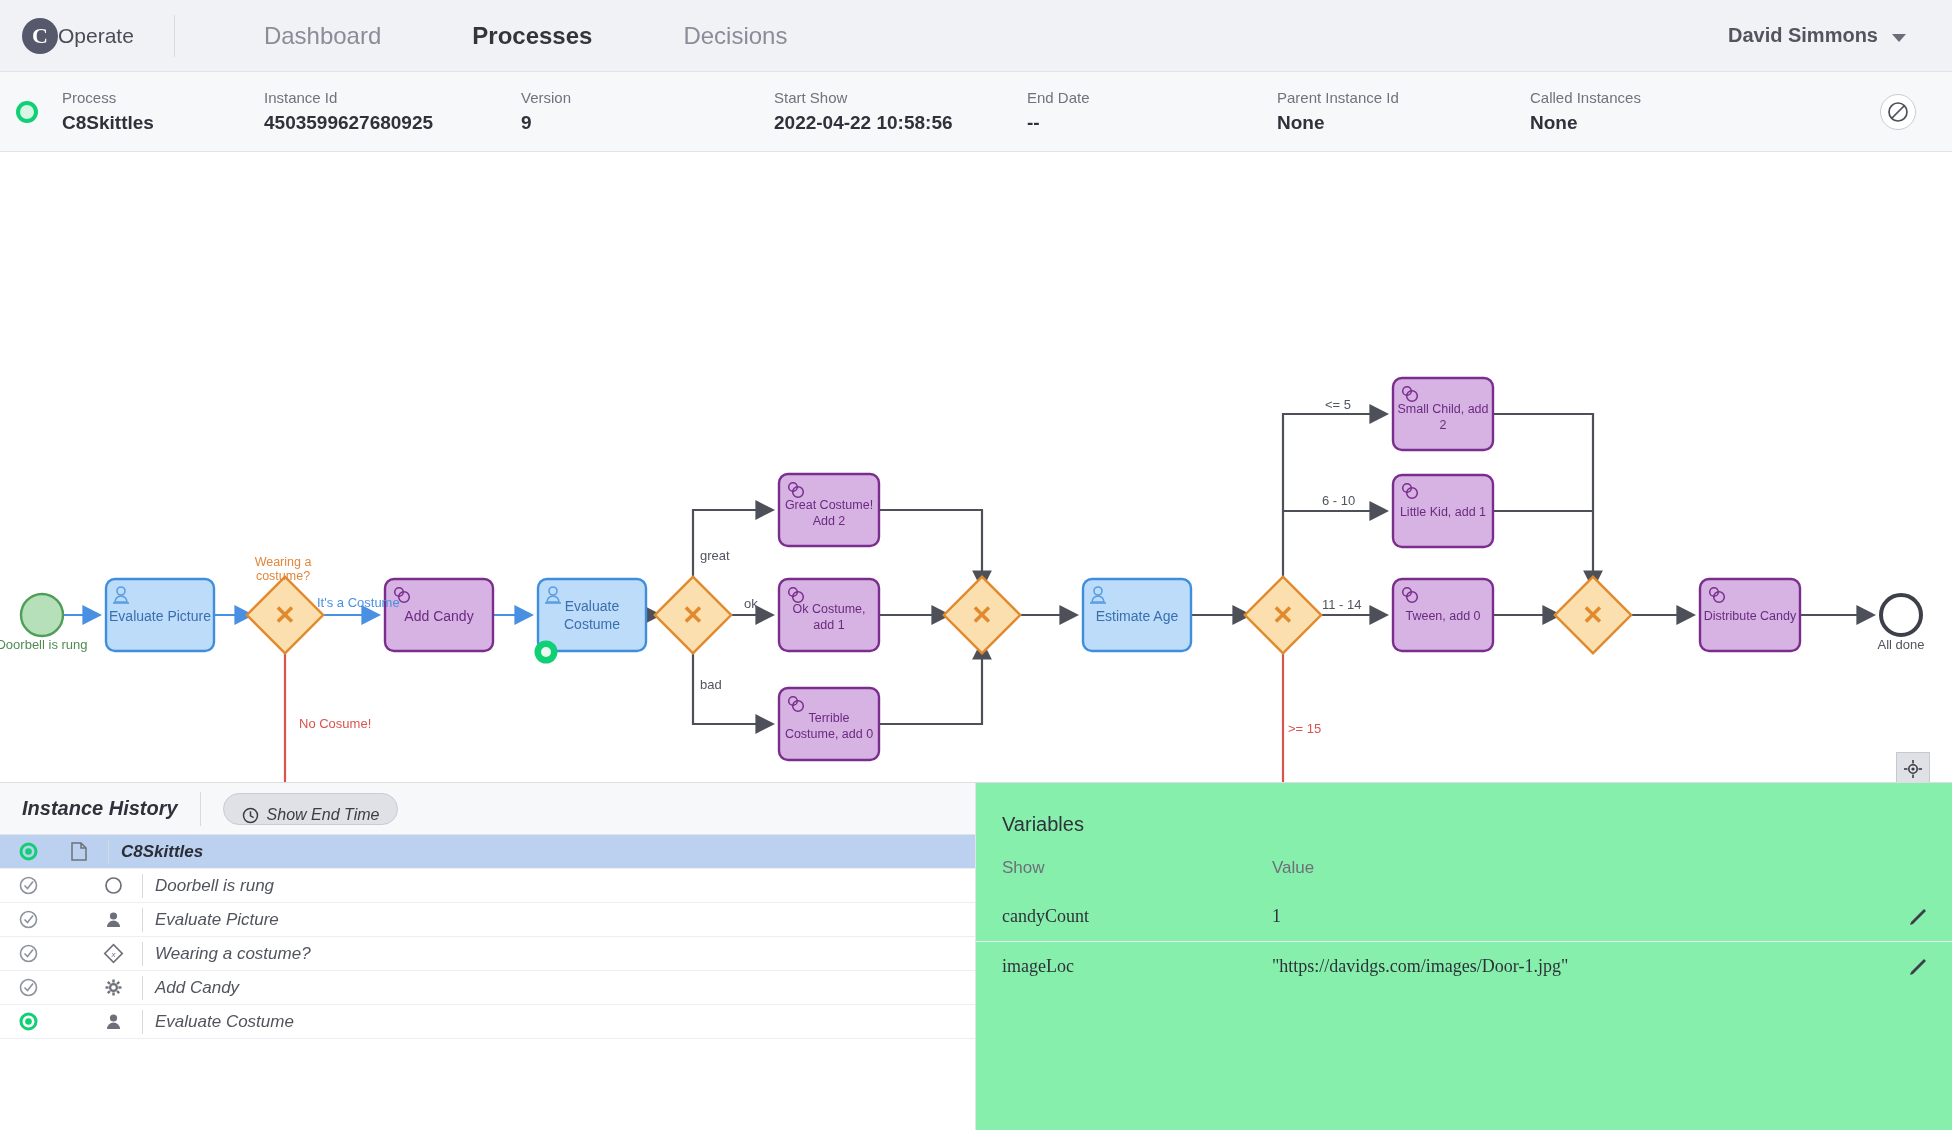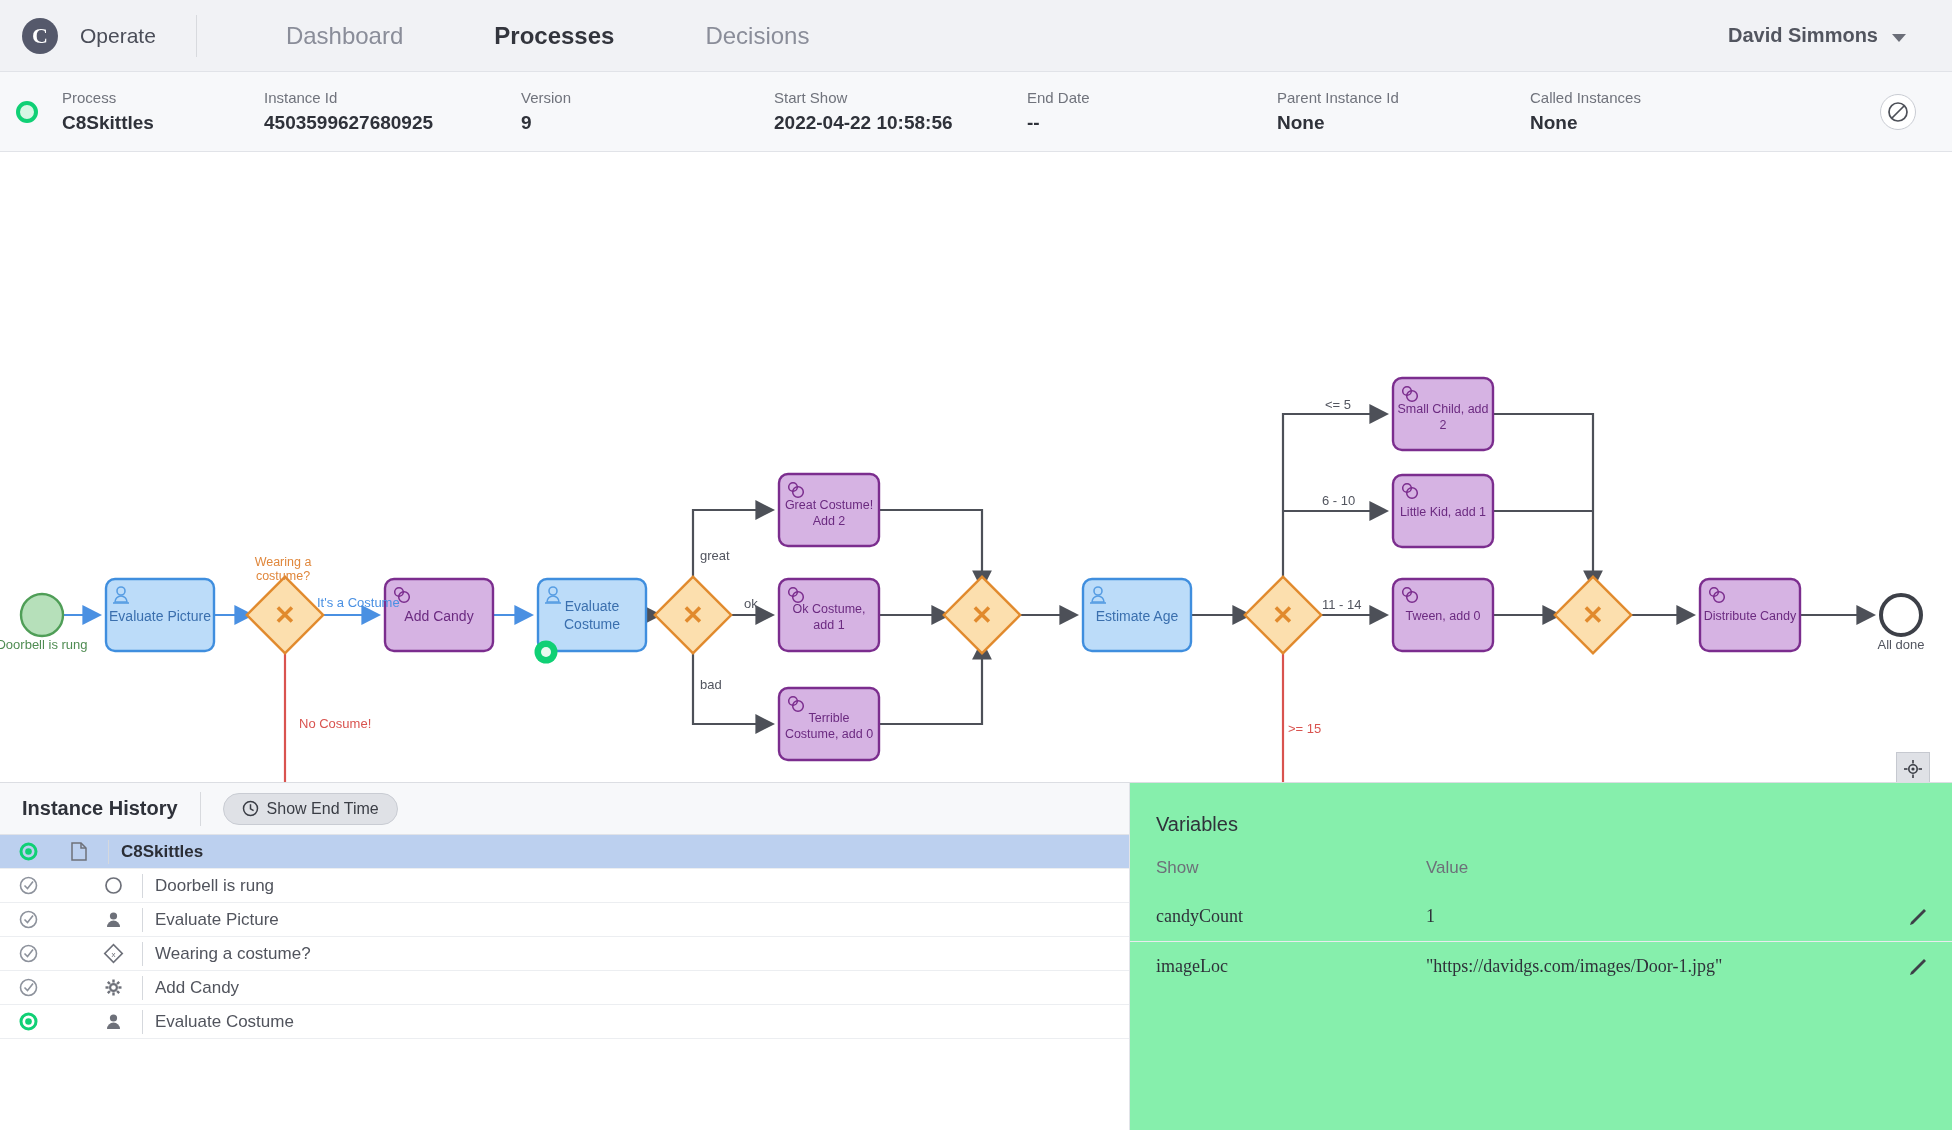--- a/index.html
+++ b/index.html
@@ -15,21 +15,21 @@
   .topnav{
     height:72px; background:#f1f2f5; display:flex; align-items:center;
     border-bottom:1px solid #e1e3e8; position:relative;
   }
   .logo{
     width:36px;height:36px;border-radius:50%;background:#55596b;
     margin-left:22px; display:flex;align-items:center;justify-content:center;
     color:#fff; font-weight:bold; font-size:22px; font-family:"Liberation Serif",serif;
     line-height:1;
   }
-  .brand{ margin-left:22px; font-size:21px; color:#4a4d58; }
+  .brand{ font-size:21px; color:#4a4d58; }
   .nav-sep{ width:1px; height:42px; background:#d8dade; margin-left:40px; }
   .nav-links{ display:flex; align-items:center; gap:44px; margin-left:42px; }
   .nav-link{ font-size:24px; color:#8a8d99; cursor:pointer;margin-left:47px; }
   .nav-link.active{ color:#33353d; font-weight:bold; }
   .user-menu{
     position:absolute; right:46px; display:flex; align-items:center; gap:14px;
     font-size:20px; color:#52555f; font-weight:bold; cursor:pointer;
   }
   .chev{ width:0;height:0;border-left:7px solid transparent;border-right:7px solid transparent;
          border-top:8px solid #6b6e78; margin-top:4px;}
@@ -63,30 +63,30 @@
   .ctrl-group{ position:absolute; right:22px; }
   .ctrl-btn{
     width:34px;height:34px;background:#dfe1e6;border:1px solid #c6c9d0;
     display:flex;align-items:center;justify-content:center;cursor:pointer;
     color:#3a3d45; font-size:22px; line-height:1;
   }
   .ctrl-reset{ top:600px; border-radius:4px; }
 
   
   .bottom{ display:flex; height:calc(1130px - 72px - 80px - 631px); }
-  .left-pane{ width:1130px; border-right:1px solid #e1e3e8; background:#fff; }
+  .left-pane{ width:976px; border-right:1px solid #e1e3e8; background:#fff;font-style:italic; }
   .pane-head{
     height:52px; background:#f7f8fa; border-bottom:1px solid #e1e3e8;
     display:flex; align-items:center; padding-left:22px; gap:0;
   }
   .pane-title{ font-size:20px; font-weight:bold; color:#2f323a; padding-right:22px; }
   .head-sep{ width:1px;height:34px;background:#d8dade; }
   .pill{
     margin-left:22px; height:32px; border-radius:16px; background:#dfe1e6;
-    border:1px solid #c9ccd3; display:flex;align-items:center;gap:8px;
+    border:1px solid #c9ccd3; display:flex;align-items:flex-end;gap:8px;
     padding:0 18px; font-size:16px; color:#3a3d45; cursor:pointer;
   }
   .tree-row{
     display:flex; align-items:center; height:34px; font-size:17px; color:#51545d;
     border-bottom:1px solid #eceef1;
   }
   .tree-row.sel{ background:#bcd0ef; }
   .tree-row.sel .t-name{ font-weight:bold; color:#2b2e36; }
   .t-state{ width:56px; display:flex; justify-content:center; align-items:center; flex:none;}
   .t-indent{ flex:none; }

